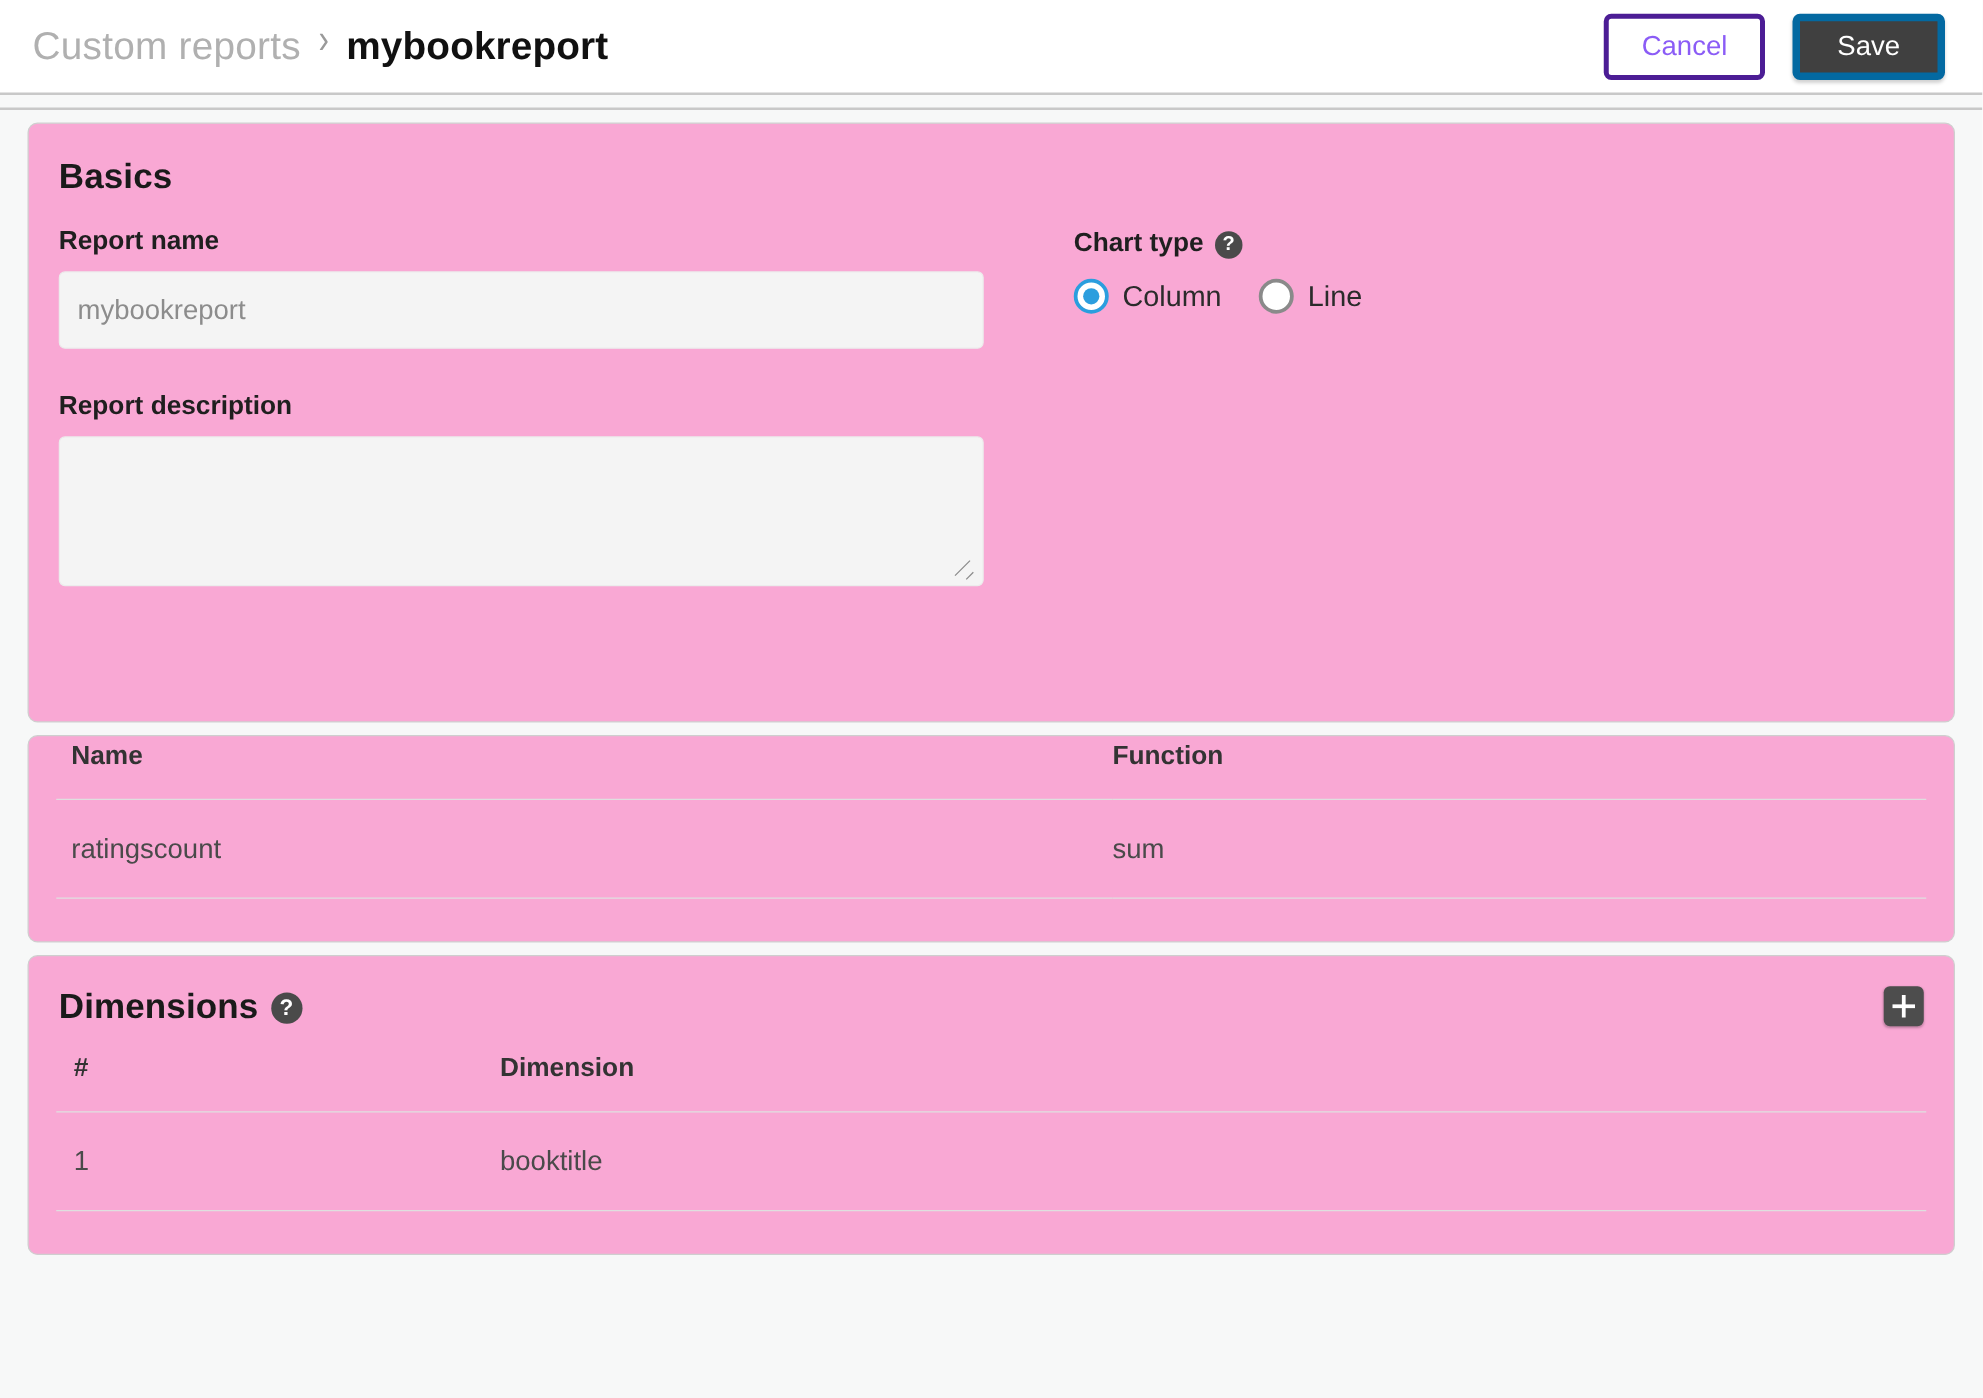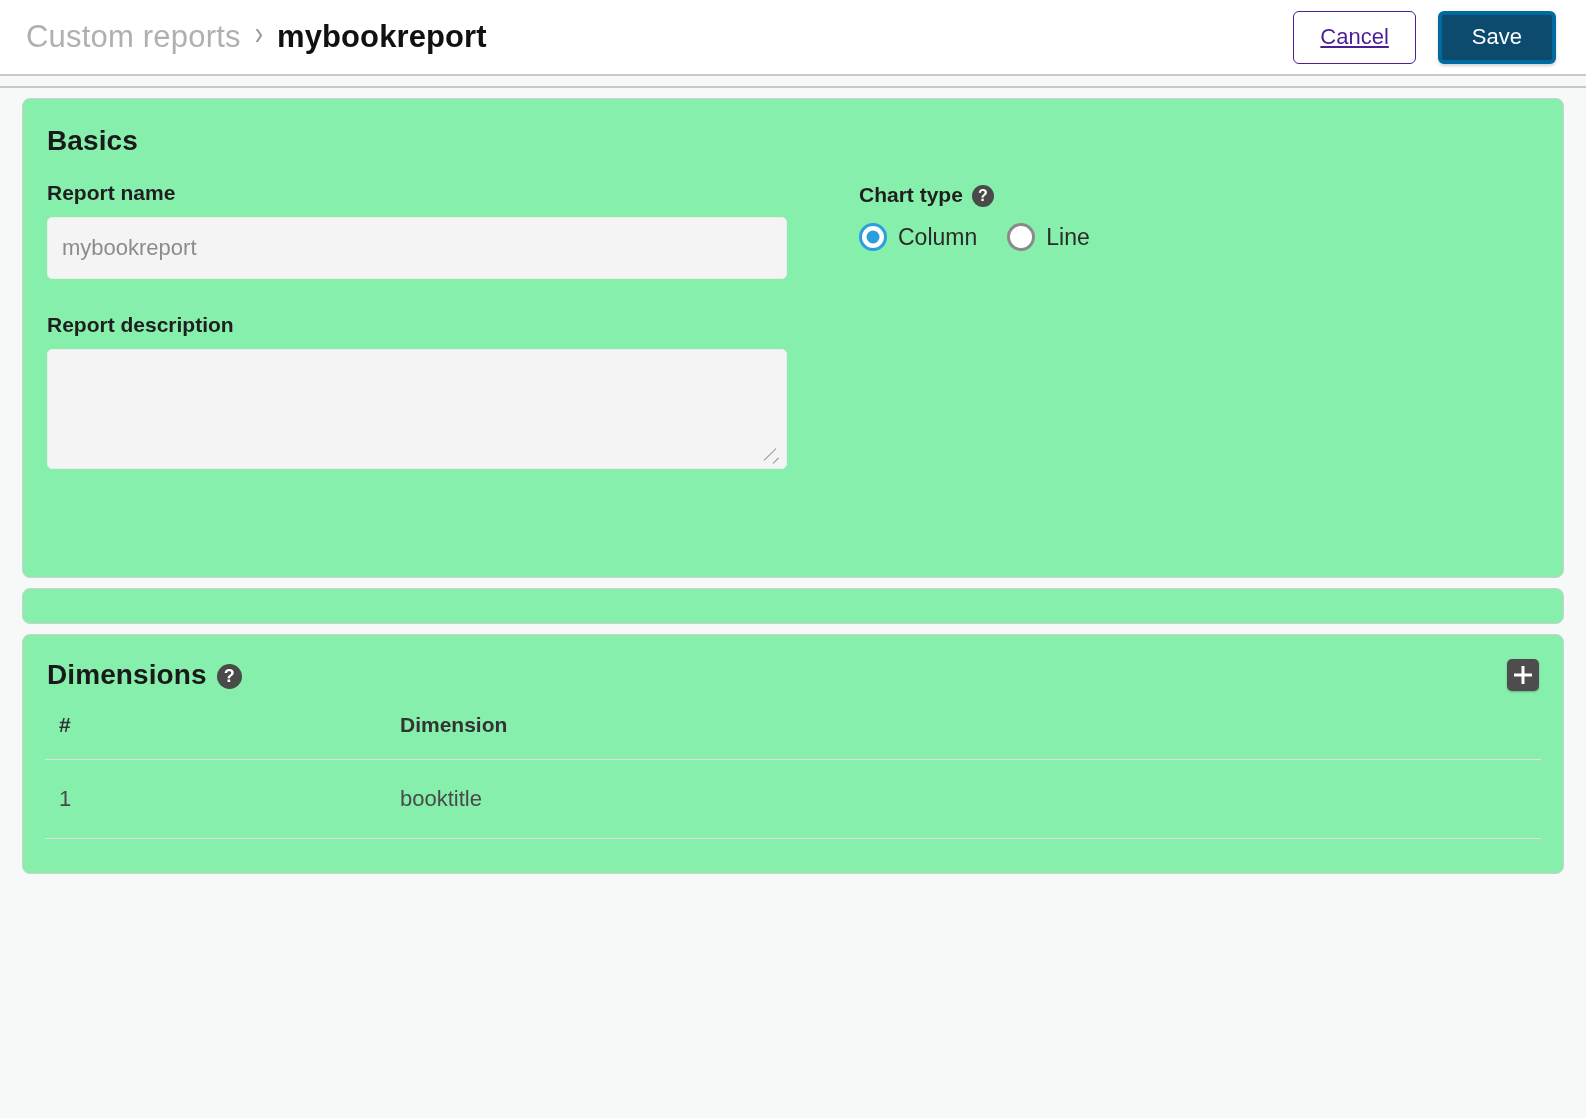--- a/index.html
+++ b/index.html
@@ -62,47 +62,46 @@
     cursor: pointer;
     line-height: 1;
     padding: 0 26px;
     height: 53px;
     display: inline-flex;
     align-items: center;
     justify-content: center;
   }
   .btn-cancel {
     background: #ffffff;
-    border: 1px solid #4c1d95;
-    color: #4c1d95;
-    text-decoration: underline;
+    border: 4px solid #4c1d95;
+    color: #8b5cf6;
   }
   .btn-save {
-    background: #0c4a6e;
-    border: 4px solid #0369a1;
+    background: #404040;
+    border: 6px solid #0369a1;
     color: #ffffff;
     box-shadow: 0 2px 3px rgba(0,0,0,.18);
     padding: 0 30px;
   }
 
   
   .page {
     background: #f7f8f8;
     height: calc(100% - 76px);
     padding: 0 0 0 0;
     overflow: hidden;
   }
   .header-gap {
     height: 12px;
     background: #f7f8f8;
     border-bottom: 2px solid #c8c8c8;
   }
 
   .card {
-    background: #86efac;
+    background: #f9a8d4;
     border: 1px solid #cfcfcf;
     border-radius: 8px;
     margin: 10px 22px 0 22px;
   }
   .card-pad { padding: 0 22px; }
 
   .section-title {
     font-size: 28px;
     font-weight: 700;
     color: #1a1a1a;
@@ -353,20 +352,36 @@
               <span class="radio-ring"></span>
               <span class="radio-label">Line</span>
             </label>
           </div>
         </div>
       </div>
     </div>
   </div>
 
   <div class="card metrics-card">
+    <div class="card-pad">
+      <table class="data-table">
+        <thead>
+          <tr>
+            <th class="metrics-col-name">Name</th>
+            <th class="metrics-col-func">Function</th>
+          </tr>
+        </thead>
+        <tbody>
+          <tr>
+            <td class="metrics-col-name">ratingscount</td>
+            <td class="metrics-col-func">sum</td>
+          </tr>
+        </tbody>
+      </table>
+    </div>
     <div class="card-footer"></div>
   </div>
 
   <div class="card dims-card">
     <div class="sec-head">
       <div class="section-title">
         <span>Dimensions</span>
         <span class="help-icon big">?</span>
       </div>
       <button class="add-btn"></button>

